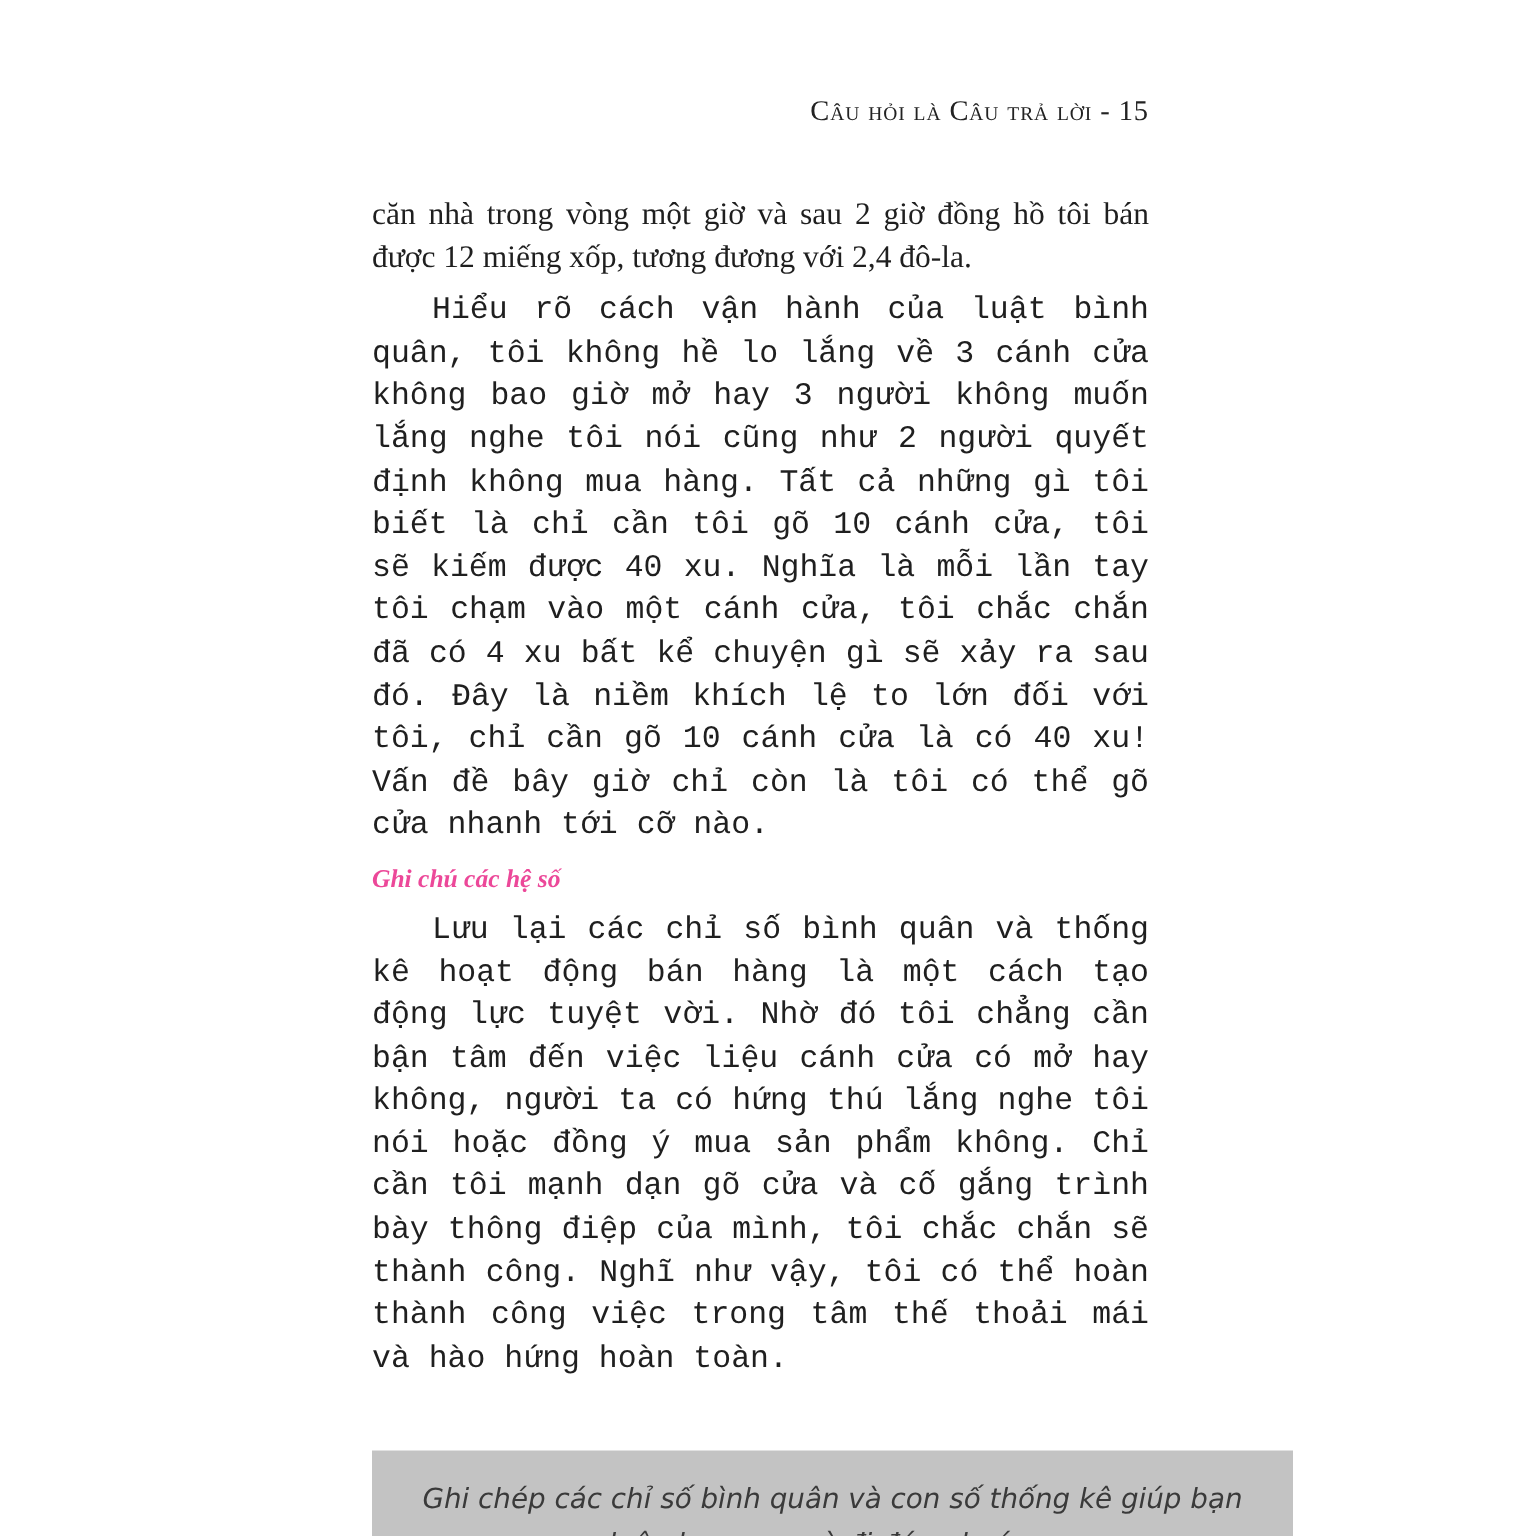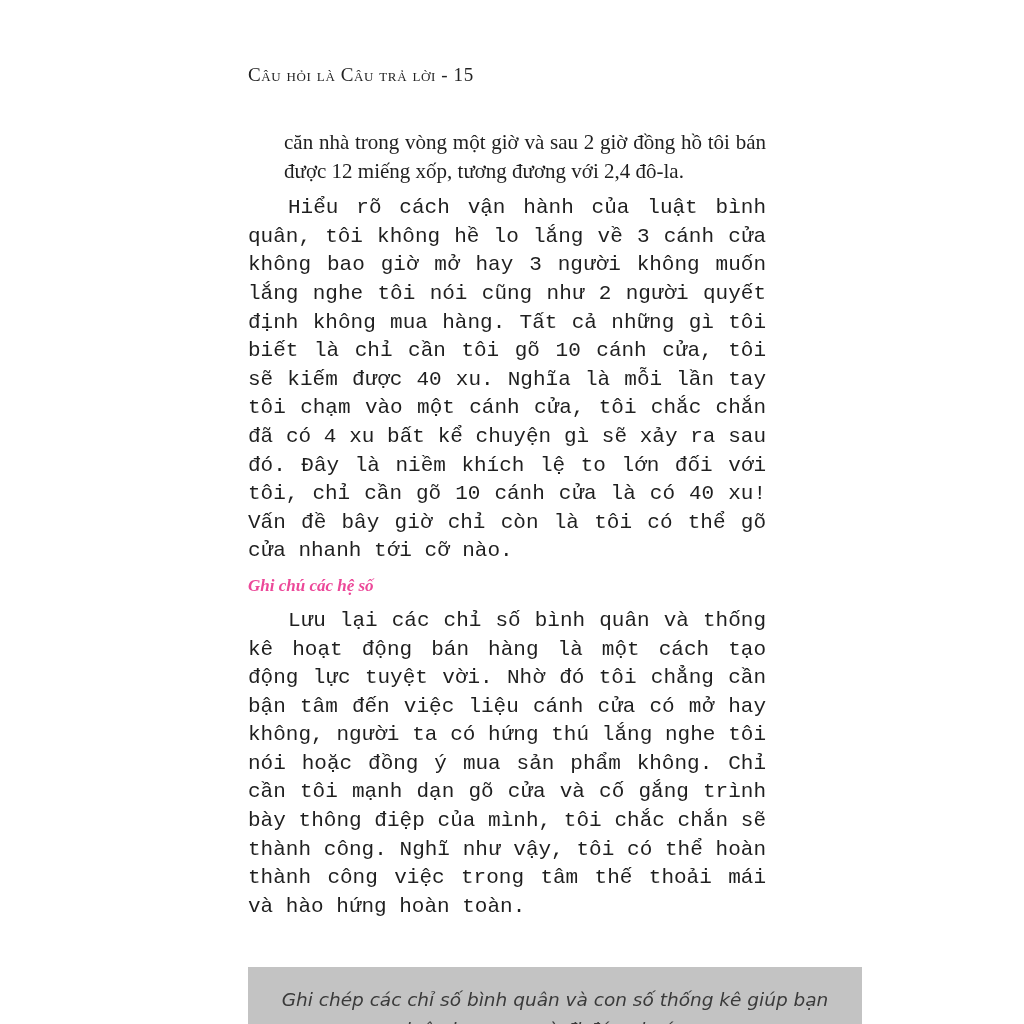--- a/index.html
+++ b/index.html
@@ -17,34 +17,34 @@
     background:var(--page-bg);
     overflow:hidden;
   }
   .content-column{
     position:absolute;
     left:248px;top:0;
     width:518px;
   }
   .running-header{
     margin-top:64px;
-    text-align:left;
+    text-align:right;
     font-variant:small-caps;
     font-size:19px;
     letter-spacing:0.6px;
     color:#222;
   }
   .body-text{
     font-size:21px;
     line-height:28.6px;
     text-align:justify;
     text-justify:inter-word;
   }
   .para{margin-top:9px;}
-  .para.first{margin-top:42px;margin-left:36px;}
+  .para.first{margin-top:42px;}
   .para.indent{text-indent:40px;font-family:Liberation Mono, monospace;}
   .section-heading{
     margin-top:10px;
     font-size:17px;
     font-style:italic;
     font-weight:bold;
     color:#ec4899;
   }
   .para.after-heading{margin-top:11px;}
   .callout-box{

